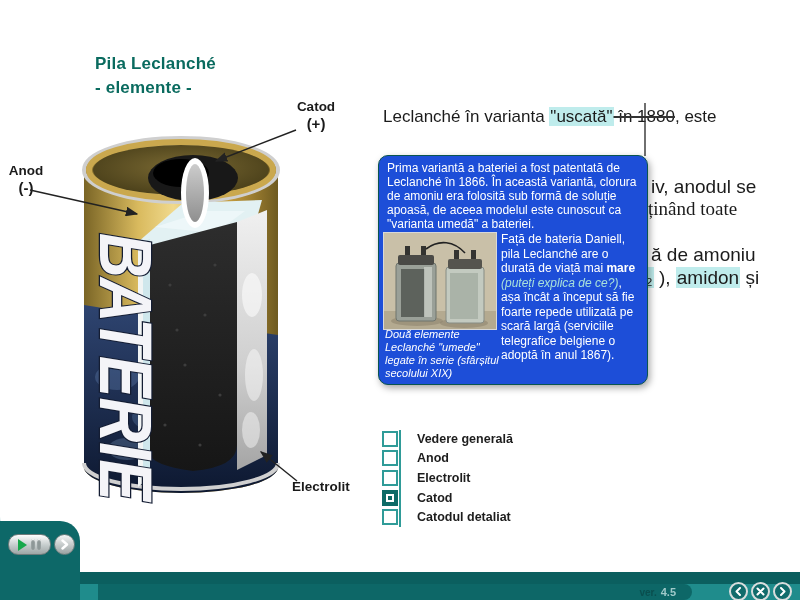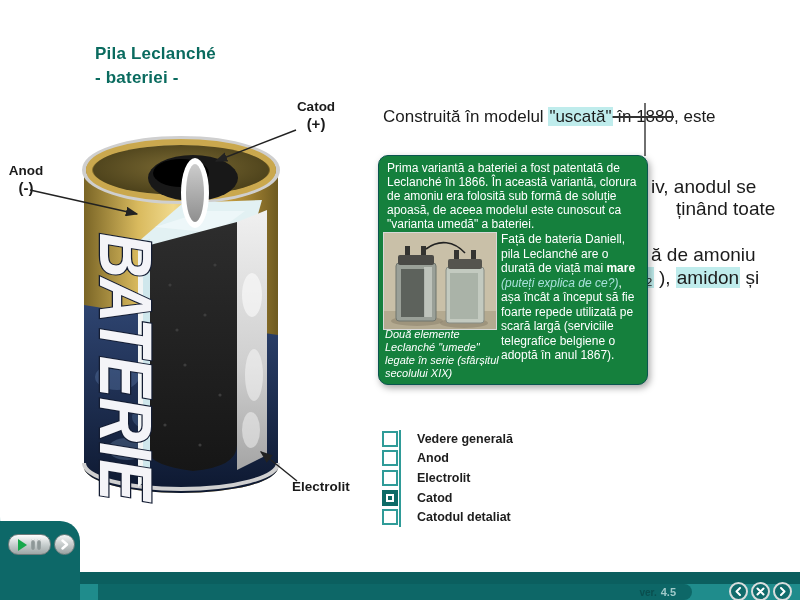--- a/index.html
+++ b/index.html
@@ -23,30 +23,30 @@
     background:linear-gradient(180deg,#f4f6f6,#9aa2a2);border:1px solid #70807f;
     display:flex;align-items:center;justify-content:center;cursor:pointer;}
   .ver-strip{position:absolute;left:98px;top:584px;width:594px;height:16px;background:#0d6767;border-radius:0 8px 8px 0;z-index:3;
     display:flex;align-items:center;justify-content:flex-end;padding-right:16px;box-sizing:border-box;}
   .ver-label{font-size:10px;color:#0a4e4e;margin-right:4px;font-weight:bold;}
   .ver-num{font-size:11px;color:#9fc9c9;font-weight:bold;}
   .nav-btns{position:absolute;right:8px;top:582px;display:flex;gap:3px;z-index:5;}
   .nav-btn{width:15px;height:15px;border-radius:50%;background:#116b6b;border:2px solid #d9dddd;
     display:flex;align-items:center;justify-content:center;cursor:pointer;}
   
-  .title{position:absolute;left:95px;top:42px;z-index:3;color:#0a6b5f;font-weight:bold;font-size:17px;line-height:24px;letter-spacing:.2px;}
+  .title{position:absolute;left:95px;top:52px;z-index:3;color:#0a6b5f;font-weight:bold;font-size:17px;line-height:24px;letter-spacing:.2px;}
   .diag-label{position:absolute;z-index:4;font-size:13.5px;font-weight:600;color:#1a1a1a;text-align:center;line-height:17px;}
   .diag-label .sign{font-size:15px;}
   
   .intro{position:absolute;left:383px;top:104px;font-size:17px;line-height:26px;white-space:nowrap;z-index:3;}
   .hl{background:#bfecec;padding:0 1px;}
   .strike{text-decoration:line-through;text-decoration-thickness:1.5px;text-decoration-color:#333;}
   .frag{position:absolute;font-size:19px;white-space:nowrap;z-index:2;}
   
-  .popup{position:absolute;left:378px;top:155px;width:270px;height:230px;background:#15803d;border:1px solid #0a554f;
+  .popup{position:absolute;left:378px;top:155px;width:270px;height:230px;background:#1d4ed8;border:1px solid #0a554f;
     border-radius:10px;box-sizing:border-box;z-index:5;color:#ffffff;box-shadow:2px 3px 7px rgba(0,0,0,.35);}
   .popup .p1{position:absolute;left:8px;top:5px;width:254px;font-size:12px;line-height:14px;}
   .popup .photo{position:absolute;left:4px;top:76px;width:112px;height:96px;border:1px solid #d8d8d8;background:#c9c0a8;}
   .popup .p2{position:absolute;left:122px;top:76px;width:142px;font-size:12px;line-height:14.5px;}
   .popup .p2 .q{color:#a8e0da;}
   .popup .caption{position:absolute;left:6px;top:172px;width:114px;font-size:11px;line-height:13px;font-style:italic;}
   
   .checklist{position:absolute;left:382px;top:429px;z-index:3;}
   .check-rail{position:absolute;left:16.5px;top:1px;width:2.5px;height:97px;background:#2f9b98;}
   .check-row{display:flex;align-items:center;height:19.6px;cursor:pointer;}
@@ -136,41 +136,41 @@
     <ellipse cx="196" cy="315" rx="9" ry="18" fill="#f5f5f5" opacity="0.5"></ellipse>
 
     <ellipse cx="140" cy="78" rx="14" ry="35" fill="#ffffff"></ellipse>
     <ellipse cx="140" cy="78" rx="9" ry="29" fill="url(#rodin)"></ellipse>
 
     <text transform="translate(45,118) rotate(90)" font-size="74" font-style="italic" font-weight="bold" fill="#f4f4f8" stroke="#141d33" stroke-width="2.5" paint-order="stroke" textLength="268" lengthAdjust="spacingAndGlyphs" font-family="Liberation Sans, DejaVu Sans, sans-serif">BATERIE</text>
   </svg>
 
   <div class="title">
     <div>Pila Leclanché</div>
-    <div>- bateriei -</div>
+    <div>- elemente -</div>
   </div>
 
   <div class="diag-label" style="left:288px;top:98px;width:56px;">
     <div>Catod</div>
     <div class="sign">(+)</div>
   </div>
   <div class="diag-label" style="left:2px;top:162px;width:48px;">
     <div>Anod</div>
     <div class="sign">(-)</div>
   </div>
   <div class="diag-label" style="left:292px;top:478px;">
     <div>Electrolit</div>
   </div>
 
   <div class="intro">
-    <span>Construită în modelul </span><span class="hl">"uscată"</span><span class="strike"> în 1880</span><span>, este</span><br>
+    <span>Leclanché în varianta </span><span class="hl">"uscată"</span><span class="strike"> în 1880</span><span>, este</span><br>
   </div>
 
   <div class="frag" style="left:651px;top:176px;">iv, anodul se</div>
-  <div class="frag" style="left:676px;top:198px;">ținând toate</div>
+  <div class="frag" style="left:648px;top:198px;font-family:Liberation Serif, serif;">ținând toate</div>
   <div class="frag" style="left:651px;top:244px;">ă de amoniu</div>
   <div class="frag" style="left:640px;top:267px;">
     <span class="hl">l₂</span><span> ), </span><span class="hl">amidon</span><span> și</span>
   </div>
 
   <svg class="overlay" width="800" height="600" viewBox="0 0 800 600">
     <defs>
       <marker id="ah" markerWidth="9" markerHeight="7" refX="8" refY="3.5" orient="auto">
         <path d="M0,0 L9,3.5 L0,7 Z" fill="#222222"></path>
       </marker>

